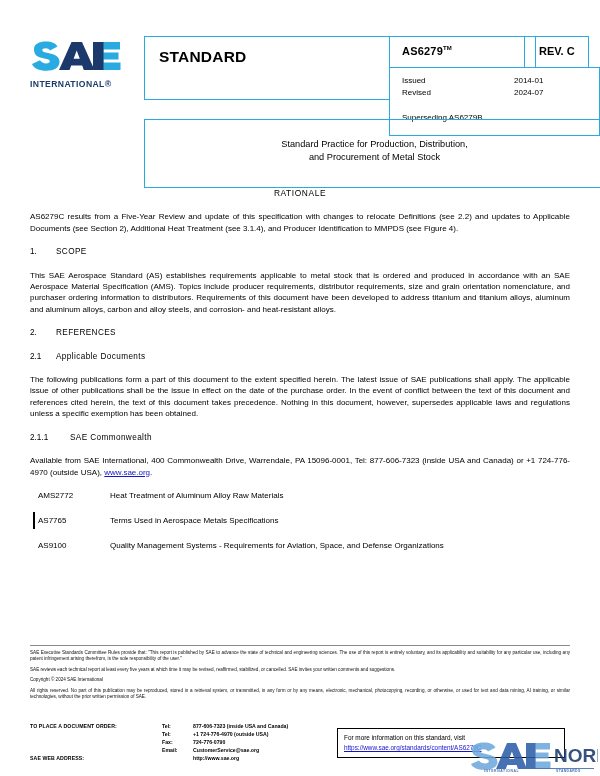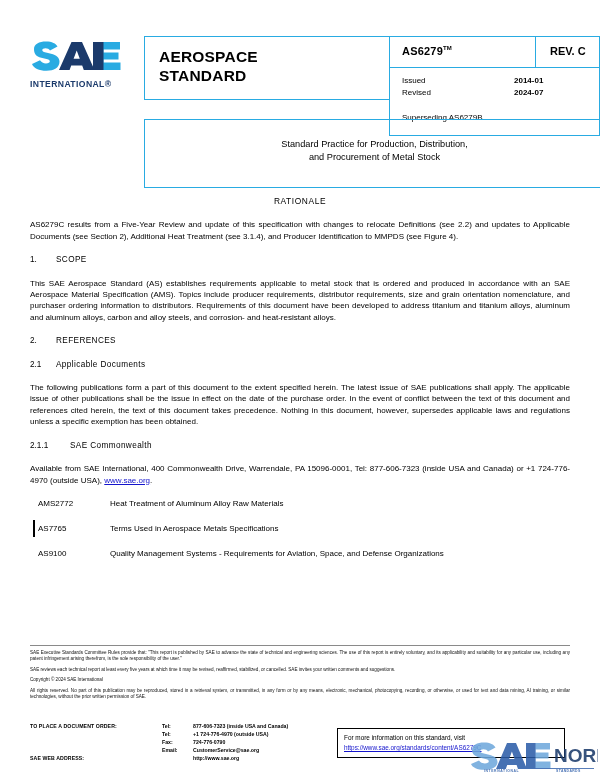--- a/index.html
+++ b/index.html
@@ -46,21 +46,21 @@
     margin-top: 1px;
   }
 
   .hbox {
     position: absolute;
     border: 1.4px solid #29ABE2;
     box-sizing: border-box;
   }
   .box-title   { left: 114px; top: 0;   width: 246px; height: 64px; }
   .box-num     { left: 359px; top: 0;   width: 147px; height: 32px; }
-  .box-rev     { left: 505px; top: 0;   width: 65px;  height: 32px; }
+  .box-rev     { left: 494px; top: 0;   width: 65px;  height: 32px; }
   .box-dates   { left: 359px; top: 31px; width: 211px; height: 69px; }
   .box-subject { left: 114px; top: 63px; width: 461px; height: 69px; margin-top: 20px; }
 
   .title-text {
     position: absolute;
     left: 14px; top: 10px;
     font-size: 15.5px;
     font-weight: bold;
     line-height: 19px;
     letter-spacing: 0.2px;
@@ -80,21 +80,21 @@
     font-weight: bold;
   }
   .dates-grid {
     position: absolute;
     left: 12px; top: 7px;
     font-size: 8px;
     line-height: 11.5px;
   }
   .dates-grid .row { display: block; white-space: pre; }
   .dates-grid .lbl { display: inline-block; width: 68px; }
-  .dates-grid .val { font-weight: bold; padding-left: 44px; }
+  .dates-grid .val { font-weight: normal; padding-left: 44px; }
   .supersede {
     position: absolute;
     left: 12px; top: 45px;
     font-size: 8px;
   }
   .subject-text {
     position: absolute;
     left: 0; right: 0; top: 18px;
     text-align: center;
     font-size: 9.2px;
@@ -106,21 +106,21 @@
     position: absolute;
     left: 30px; top: 180px;
     width: 540px;
     font-size: 8px;
     line-height: 11.4px;
   }
   .centered-head {
     text-align: center;
     font-size: 8.4px;
     letter-spacing: 0.6px;
-    margin: 16px 0 12px 0;
+    margin: 8px 0 12px 0;
   }
   p.para {
     margin: 0 0 12px 0;
     text-align: justify;
     text-justify: inter-word;
   }
   .sec {
     margin: 0 0 12px 0;
     font-size: 8.2px;
     white-space: pre;
@@ -235,21 +235,20 @@
 
         <path d="M63,2 L90,2 L90,9.6 L73.5,9.6 L73.5,12.6 L88.5,12.6 L88.5,19.4
                  L73.5,19.4 L73.5,22.4 L90.5,22.4 L90.5,30 L63,30 Z" fill="#29ABE2"></path>
         <path d="M63,2 L73.5,2 L73.5,30 L63,30 Z" fill="#1B3A6B"></path>
       </svg>
       <div class="logo-word">INTERNATIONAL®</div>
     </div>
 
     <div class="hbox box-title">
       <div class="title-text">
-        <div>AEROSPACE</div>
         <div>STANDARD</div>
       </div>
     </div>
 
     <div class="hbox box-num">
       <div class="num-text"><span>AS6279</span><sup>TM</sup></div>
     </div>
 
     <div class="hbox box-rev">
       <div class="rev-text">REV. C</div>

